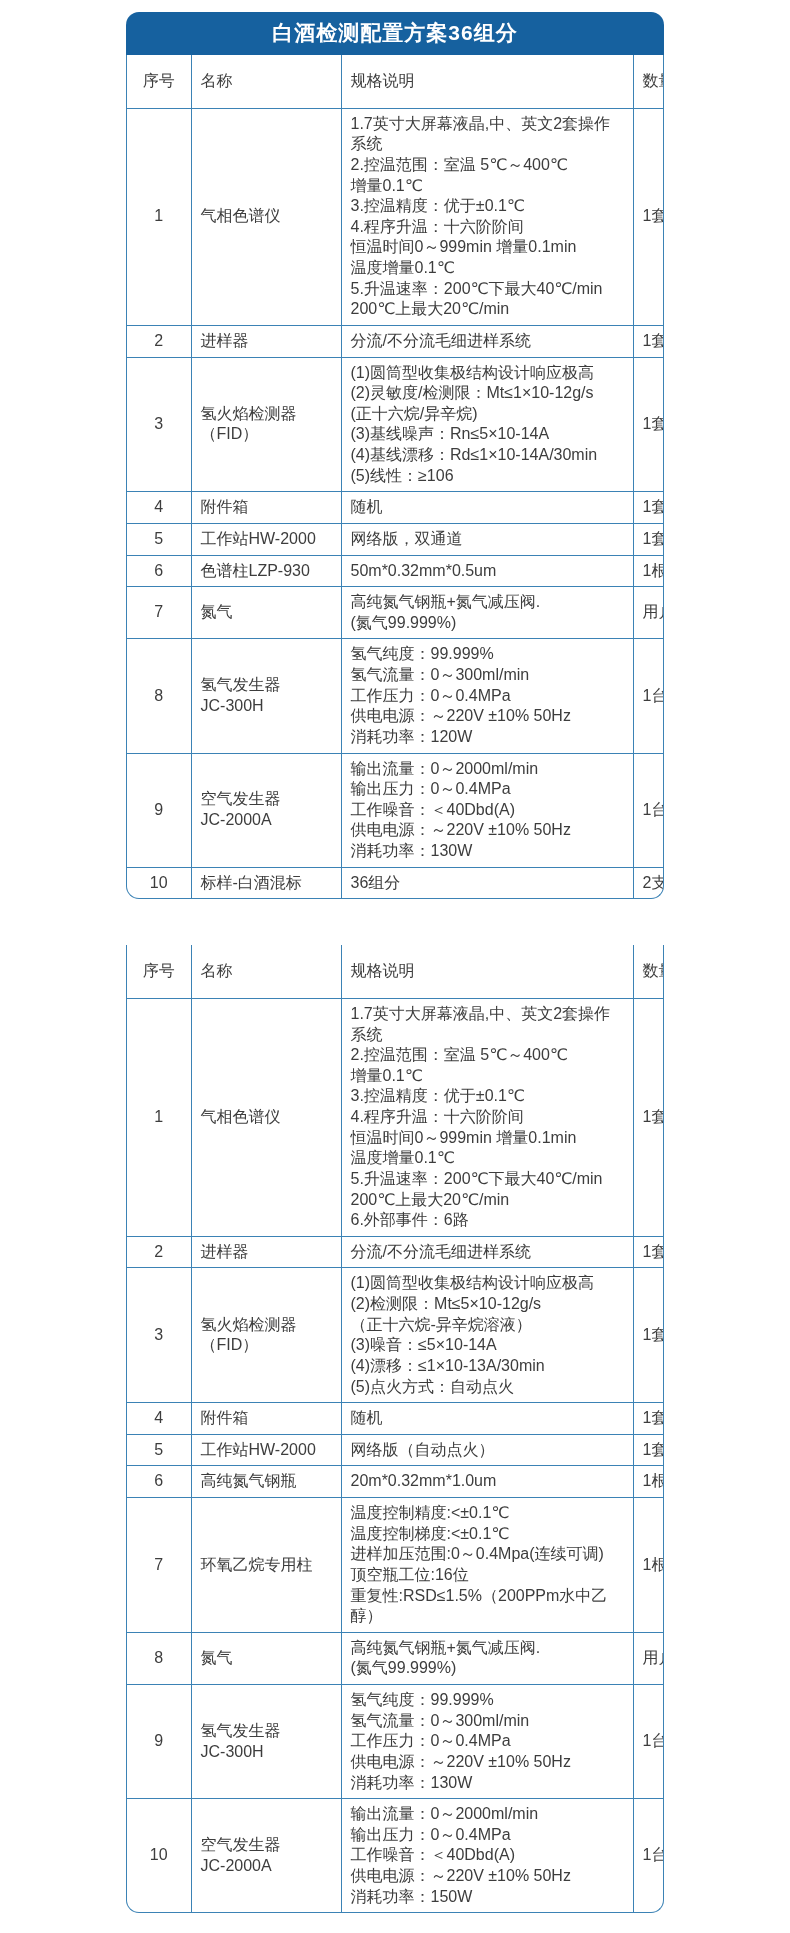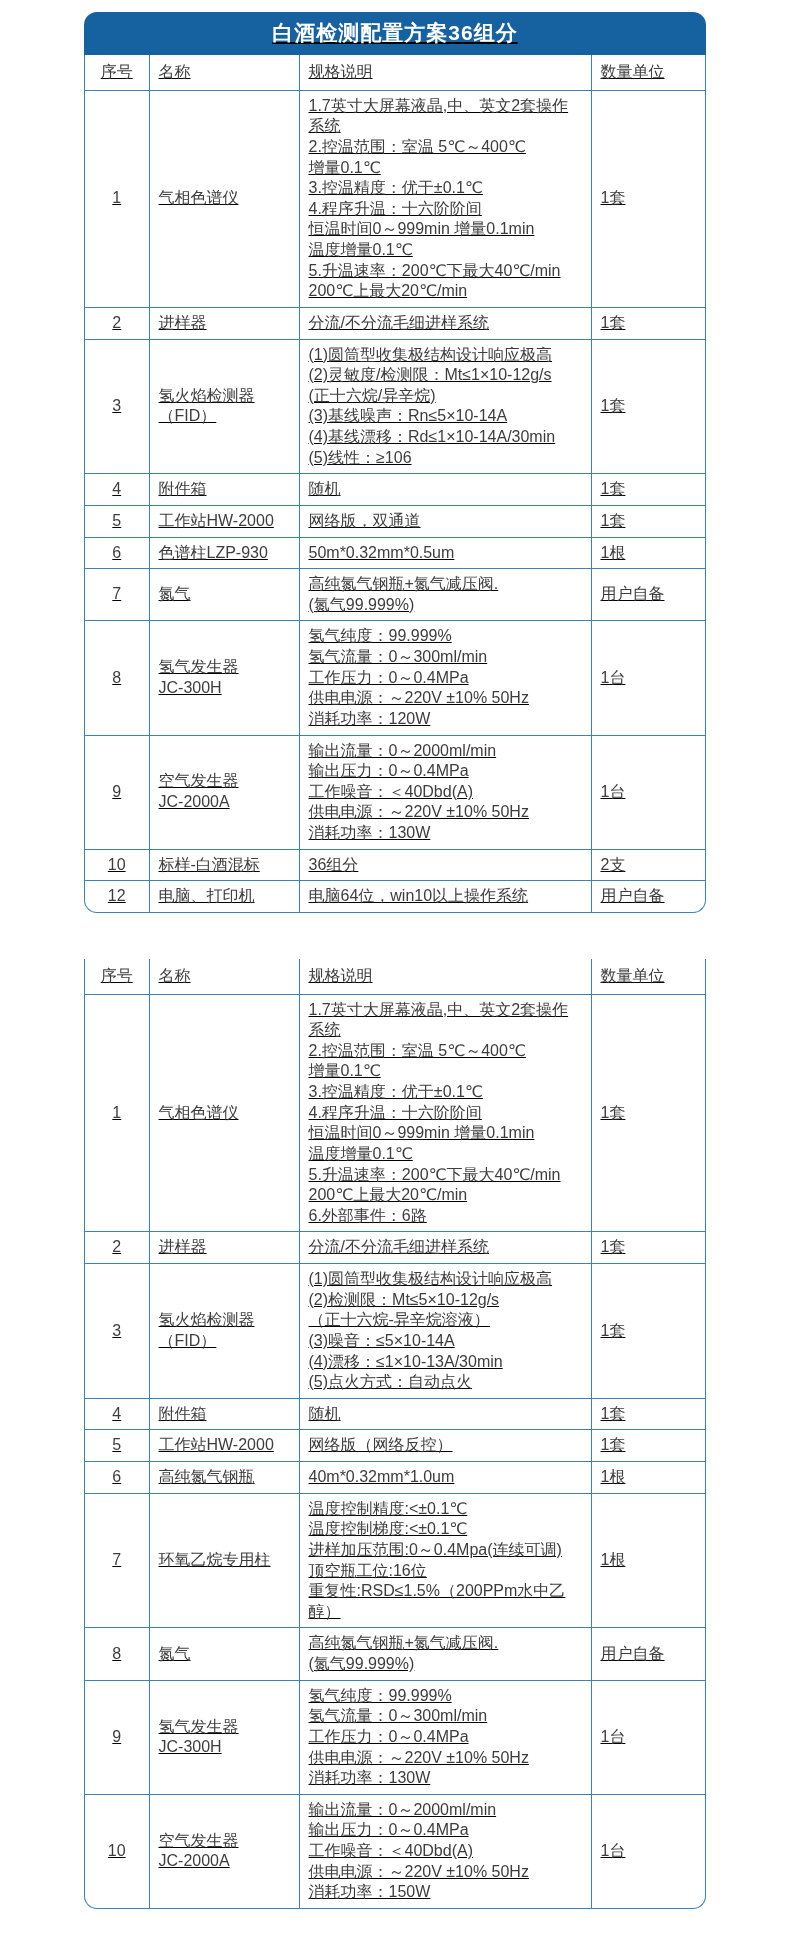--- a/index.html
+++ b/index.html
@@ -8,23 +8,22 @@
     background: #ffffff;
     font-family: "Liberation Sans", "DejaVu Sans", sans-serif;
   }
   .page {
     width: 790px;
     margin: 0 auto;
     padding: 12px 0 30px 0;
     box-sizing: border-box;
   }
   .card {
-    width: 622px;
+    width: 538px;
     margin: 0 auto 46px auto;
-    text-decoration: underline;
   }
   .card-title {
     background: #16619f;
     color: #ffffff;
     font-size: 21px;
     font-weight: bold;
     text-align: center;
     letter-spacing: 1px;
     padding: 7px 0 8px 0;
     border-radius: 13px 13px 0 0;
@@ -51,21 +50,21 @@
     font-size: 16px;
     line-height: 1.29;
     padding: 5px 9px;
     vertical-align: middle;
     text-align: left;
     font-weight: normal;
     white-space: pre-line;
     word-break: break-word;
     overflow-wrap: break-word;
   }
-  th { padding: 7px 9px; }
+  th { padding: 16px 9px; }
   td.seq, th.seq { text-align: center; }
   
   tr > *:first-child { border-left: none; }
   tr > *:last-child  { border-right: none; }
   thead tr > * { border-top: none; }
   tbody tr:last-child > * { border-bottom: none; }
 </style>
 </head>
 <body>
 
@@ -167,26 +166,20 @@
 供电电源：～220V ±10% 50Hz
 消耗功率：130W</td>
                 <td>1台</td>
               </tr>
               <tr>
                 <td class="seq">10</td>
                 <td>标样-白酒混标</td>
                 <td>36组分</td>
                 <td>2支</td>
               </tr>
-              <tr>
-                <td class="seq">12</td>
-                <td>电脑、打印机</td>
-                <td>电脑64位，win10以上操作系统</td>
-                <td>用户自备</td>
-              </tr>
             </tbody>
           </table>
         </div>
       </section>
       <section class="card">
         <div class="table-wrap">
           <table>
             <colgroup>
               <col class="c-seq">
               <col class="c-name">
@@ -236,27 +229,27 @@
               </tr>
               <tr>
                 <td class="seq">4</td>
                 <td>附件箱</td>
                 <td>随机</td>
                 <td>1套</td>
               </tr>
               <tr>
                 <td class="seq">5</td>
                 <td>工作站HW-2000</td>
-                <td>网络版（网络反控）</td>
+                <td>网络版（自动点火）</td>
                 <td>1套</td>
               </tr>
               <tr>
                 <td class="seq">6</td>
                 <td>高纯氮气钢瓶</td>
-                <td>40m*0.32mm*1.0um</td>
+                <td>20m*0.32mm*1.0um</td>
                 <td>1根</td>
               </tr>
               <tr>
                 <td class="seq">7</td>
                 <td>环氧乙烷专用柱</td>
                 <td>温度控制精度:&lt;±0.1℃
 温度控制梯度:&lt;±0.1℃
 进样加压范围:0～0.4Mpa(连续可调)
 顶空瓶工位:16位
 重复性:RSD≤1.5%（200PPm水中乙醇）</td>

